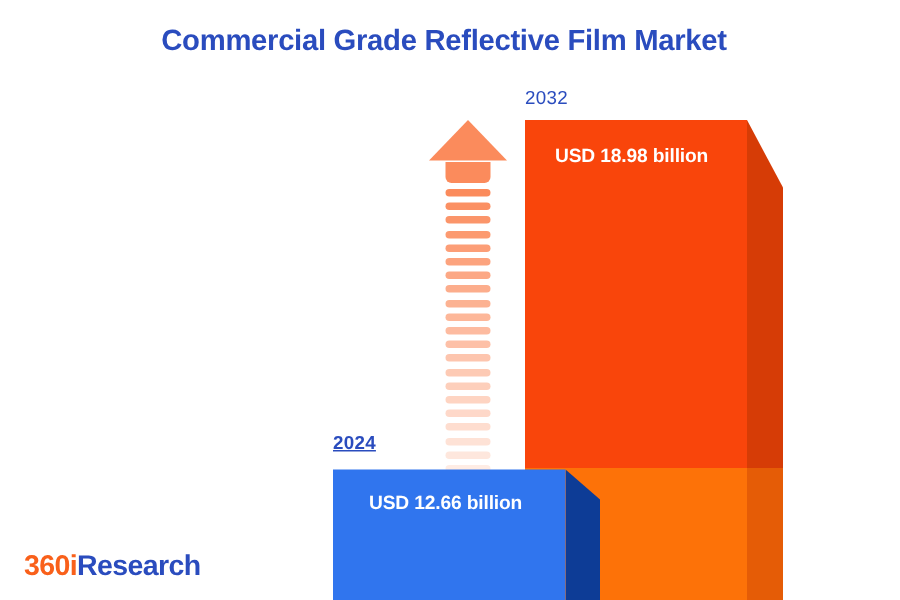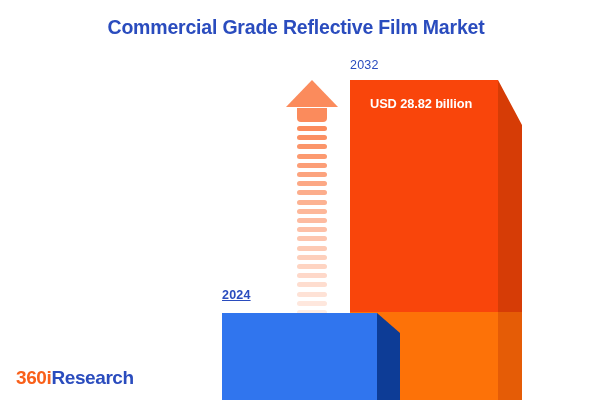--- a/index.html
+++ b/index.html
@@ -249,23 +249,24 @@
       </div>
   </div>
 
   <div id="bar-2032-group">
     <div id="bar-2032-front-top"></div>
     <div id="bar-2032-front-bottom"></div>
     <div id="bar-2032-side-top"></div>
     <div id="bar-2032-side-bottom"></div>
   </div>
   <div id="label-2032">2032</div>
-  <div id="value-2032">USD 28.82 billion</div>
+  <div id="value-2032">USD 18.98 billion</div>
 
   <div id="bar-2024-group">
     <div id="bar-2024-front"></div>
     <div id="bar-2024-side"></div>
   </div>
   <div id="label-2024">2024</div>
+  <div id="value-2024">USD 12.66 billion</div>
 
   <div id="brand-logo"><span class="logo-360i">360i</span><span class="logo-research">Research</span></div>
 
 </div>
 
 </body></html>

